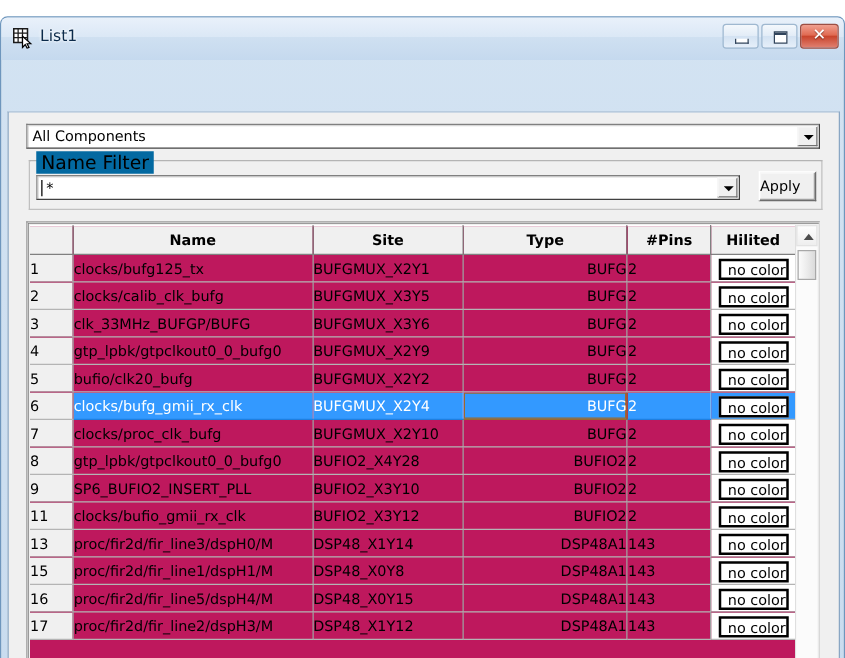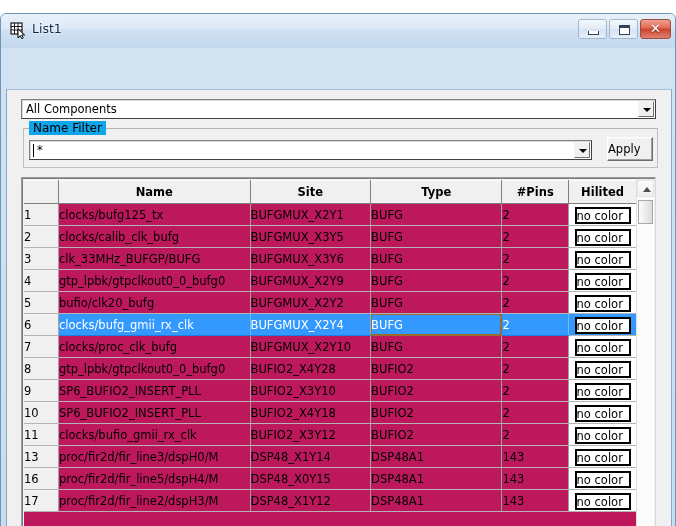--- a/index.html
+++ b/index.html
@@ -109,22 +109,22 @@
 
   
   #group-filter{
     position:absolute;left:14px;top:38px;width:635px;height:40px;
     box-sizing:border-box;
     border:1px solid #c0c0c0;
     border-top-color:#b4b4b4;
   }
   #group-filter-label{
     position:absolute;left:22px;top:31px;
-    background:#0ea5e9;padding:0 4px;
-    font-size:12px;color:#000;
+    background:#0369a1;padding:0 4px;
+    font-size:15px;color:#000;
   }
 
   #combo-filter{
     position:absolute;left:22px;top:50px;width:563px;height:20px;
     box-sizing:border-box;
     background:#ffffff;
     border:1px solid #808080;
     border-right-color:#404040;border-bottom-color:#404040;
     box-shadow:inset 1px 1px 0 #d8d8d8;
   }
@@ -176,38 +176,38 @@
     background:#f0f0f0;
     font-weight:bold;text-align:center;
     border-bottom:1px solid #808080;
     border-right:1px solid #808080;
     border-top:1px solid #ffffff;
     height:23px;
   }
   th.c-num,td.c-num{width:32px;}
   th.c-name,td.c-name{width:178px;}
   th.c-site,td.c-site{width:112px;}
-  th.c-type,td.c-type{width:122px;}
+  th.c-type,td.c-type{width:122px;text-align:right;}
   th.c-pins,td.c-pins{width:62px;}
   th.c-hil,td.c-hil{width:63px;border-right:1px solid #a0a0a0;}
 
   td.c-num{
     background:#f0f0f0;text-align:left;padding-left:5px;
     border-right:1px solid #808080;
     border-bottom:1px solid #9a9a9a;
   }
   td.c-name,td.c-site,td.c-type,td.c-pins{padding-left:5px;}
   td.c-hil{text-align:center;background:#ffffff;}
 
   .nocolor{
     display:inline-block;width:56px;height:17px;line-height:15px;
     box-sizing:border-box;
     background:#ffffff;
     border:2px solid #000000;
-    font-size:11.5px;color:#000;text-align:left;
+    font-size:11.5px;color:#000;text-align:right;
     margin-top:1px;
   }
 
   tr.selected td.c-name,
   tr.selected td.c-site,
   tr.selected td.c-type,
   tr.selected td.c-pins{
     background:#3399ff;color:#ffffff;
     border-right-color:#74b7f7;border-bottom-color:#1f7fe0;
   }
@@ -389,39 +389,39 @@
               </tr>
               <tr>
                 <td class="c-num">9</td>
                 <td class="c-name">SP6_BUFIO2_INSERT_PLL</td>
                 <td class="c-site">BUFIO2_X3Y10</td>
                 <td class="c-type">BUFIO2</td>
                 <td class="c-pins">2</td>
                 <td class="c-hil"><span class="nocolor">no color</span></td>
               </tr>
               <tr>
-                <td class="c-num">10</td>
-                <td class="c-name">SP6_BUFIO2_INSERT_PLL</td>
-                <td class="c-site">BUFIO2_X4Y18</td>
-                <td class="c-type">BUFIO2</td>
-                <td class="c-pins">2</td>
-                <td class="c-hil"><span class="nocolor">no color</span></td>
-              </tr>
-              <tr>
                 <td class="c-num">11</td>
                 <td class="c-name">clocks/bufio_gmii_rx_clk</td>
                 <td class="c-site">BUFIO2_X3Y12</td>
                 <td class="c-type">BUFIO2</td>
                 <td class="c-pins">2</td>
                 <td class="c-hil"><span class="nocolor">no color</span></td>
               </tr>
               <tr>
                 <td class="c-num">13</td>
                 <td class="c-name">proc/fir2d/fir_line3/dspH0/M</td>
                 <td class="c-site">DSP48_X1Y14</td>
+                <td class="c-type">DSP48A1</td>
+                <td class="c-pins">143</td>
+                <td class="c-hil"><span class="nocolor">no color</span></td>
+              </tr>
+              <tr>
+                <td class="c-num">15</td>
+                <td class="c-name">proc/fir2d/fir_line1/dspH1/M</td>
+                <td class="c-site">DSP48_X0Y8</td>
                 <td class="c-type">DSP48A1</td>
                 <td class="c-pins">143</td>
                 <td class="c-hil"><span class="nocolor">no color</span></td>
               </tr>
               <tr>
                 <td class="c-num">16</td>
                 <td class="c-name">proc/fir2d/fir_line5/dspH4/M</td>
                 <td class="c-site">DSP48_X0Y15</td>
                 <td class="c-type">DSP48A1</td>
                 <td class="c-pins">143</td>

